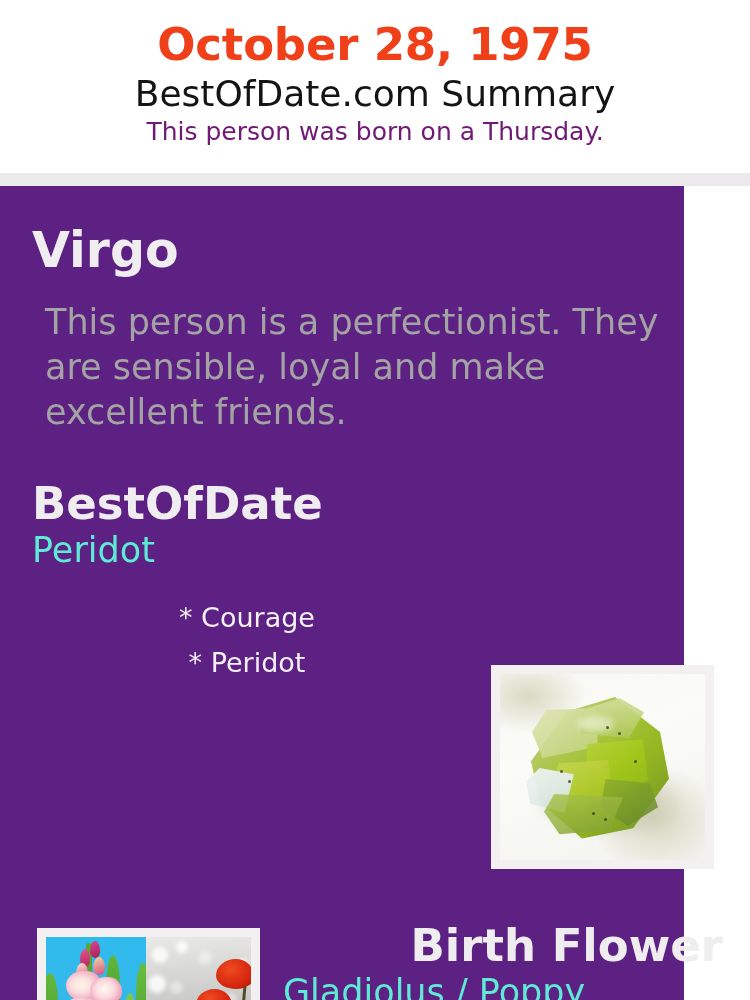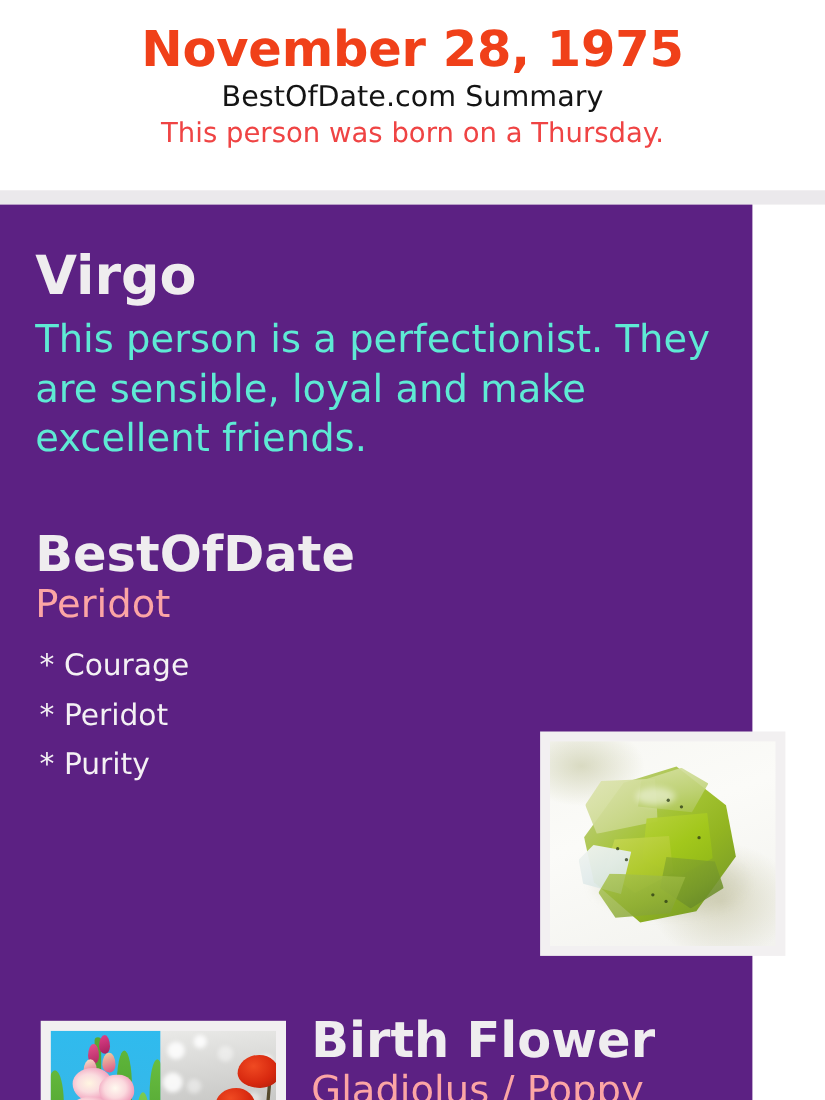--- a/index.html
+++ b/index.html
@@ -35,32 +35,32 @@
     padding-top: 22px;
     font-size: 45px;
     font-weight: 700;
     line-height: 1.02;
     color: #F04019;
     letter-spacing: -0.2px;
   }
   .header-site {
     margin: 0;
     padding-top: 6px;
-    font-size: 26px;
+    font-size: 36px;
     font-weight: 400;
     line-height: 1.1;
     color: #141414;
   }
   .header-weekday {
     margin: 0;
     padding-top: 5px;
     font-size: 25px;
     font-weight: 400;
     line-height: 1.1;
-    color: #ef4444;
+    color: #701a75;
   }
   .divider {
     position: absolute;
     left: 0; top: 173px;
     width: 750px;
     height: 13px;
     background: #EBE9EC;
   }
 
   
@@ -80,26 +80,26 @@
     width: 640px;
   }
   .zodiac-name {
     margin: 0;
     font-size: 49px;
     font-weight: 700;
     line-height: 1.0;
     color: #EFEDEF;
   }
   .zodiac-desc {
-    margin: 0;
+    margin: 13px;
     padding-top: 12px;
     font-size: 35px;
     font-weight: 400;
     line-height: 1.28;
-    color: #5eead4;
+    color: #a3a3a3;
   }
 
   
   .birthstone-block {
     position: absolute;
     left: 32px;
     top: 295px;
     width: 430px;
   }
   .section-title {
@@ -108,43 +108,44 @@
     font-weight: 700;
     line-height: 1.0;
     color: #EFEDEF;
   }
   .section-sub {
     margin: 0;
     padding-top: 6px;
     font-size: 35px;
     font-weight: 400;
     line-height: 1.05;
-    color: #fca5a5;
+    color: #5eead4;
   }
   .trait-list {
-    margin: 4px;
+    margin: 16px;
     padding: 10px 0 0 0;
     list-style: none;
+    text-align: center;
   }
   .trait-list li {
     font-size: 27px;
     font-weight: 400;
     line-height: 1.67;
     color: #F4F1F4;
     white-space: nowrap;
   }
 
   
   .flower-block {
     position: absolute;
     left: 283px;
     top: 737px;
     width: 440px;
   }
-  .flower-block .section-title { text-align: left; }
+  .flower-block .section-title { text-align: right; }
 
   
   .photo-frame {
     position: absolute;
     background: #F2F0F1;
     box-sizing: border-box;
     overflow: hidden;
   }
   .photo-frame .photo-inner {
     position: absolute;
@@ -313,40 +314,39 @@
     border-radius: 52% 48% 46% 54% / 56% 58% 42% 44%;
     background: radial-gradient(ellipse at 38% 34%, #f04a22 0%, #d8290f 55%, #a81b08 100%);
   }
 </style>
 </head>
 <body>
 
 <div class="page">
 
   <div class="header">
-    <h1 class="header-date">November 28, 1975</h1>
+    <h1 class="header-date">October 28, 1975</h1>
     <div class="header-site">BestOfDate.com Summary</div>
     <div class="header-weekday">This person was born on a Thursday.</div>
   </div>
   <div class="divider"></div>
 
   <div class="body-panel">
 
     <div class="zodiac">
       <h2 class="zodiac-name">Virgo</h2>
       <p class="zodiac-desc">This person is a perfectionist. They are sensible, loyal and make excellent friends.</p>
     </div>
 
     <div class="birthstone-block">
       <h2 class="section-title">BestOfDate</h2>
       <div class="section-sub">Peridot</div>
       <ul class="trait-list">
         <li>* Courage</li>
         <li>* Peridot</li>
-        <li>* Purity</li>
       </ul>
     </div>
 
     <div class="photo-frame" id="gem-frame">
       <div class="photo-inner">
         <div class="gem">
           <div class="gem-shadow"></div>
           <div class="gem-body"></div>
           <div class="facet f1"></div>
           <div class="facet f2"></div>

